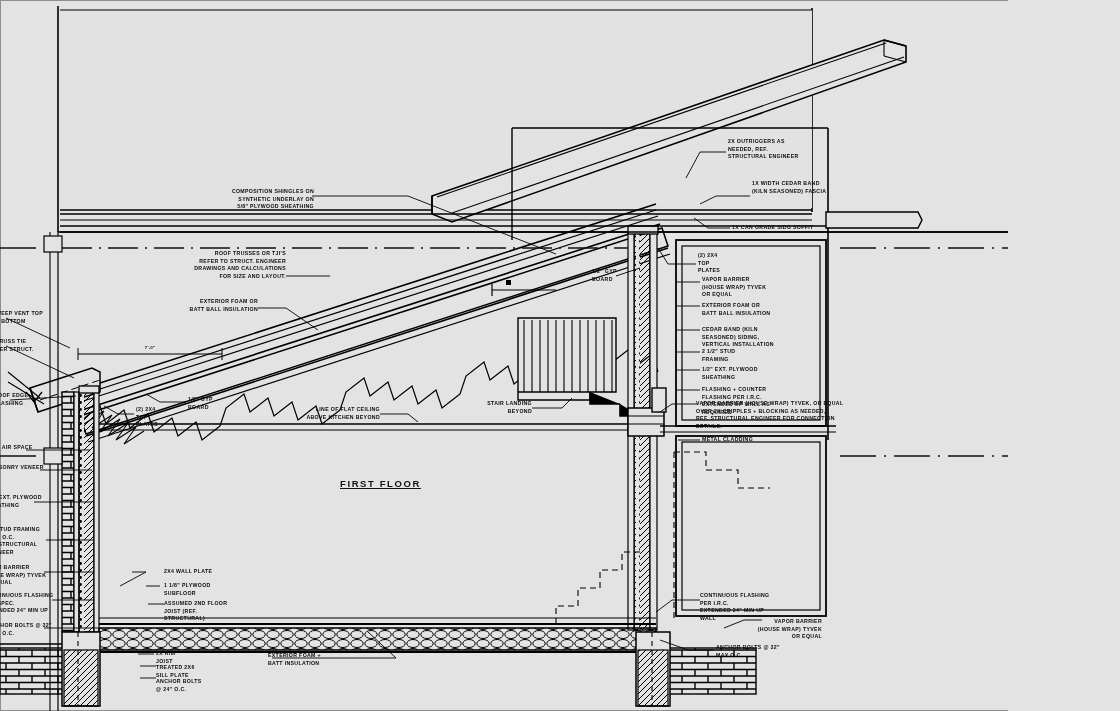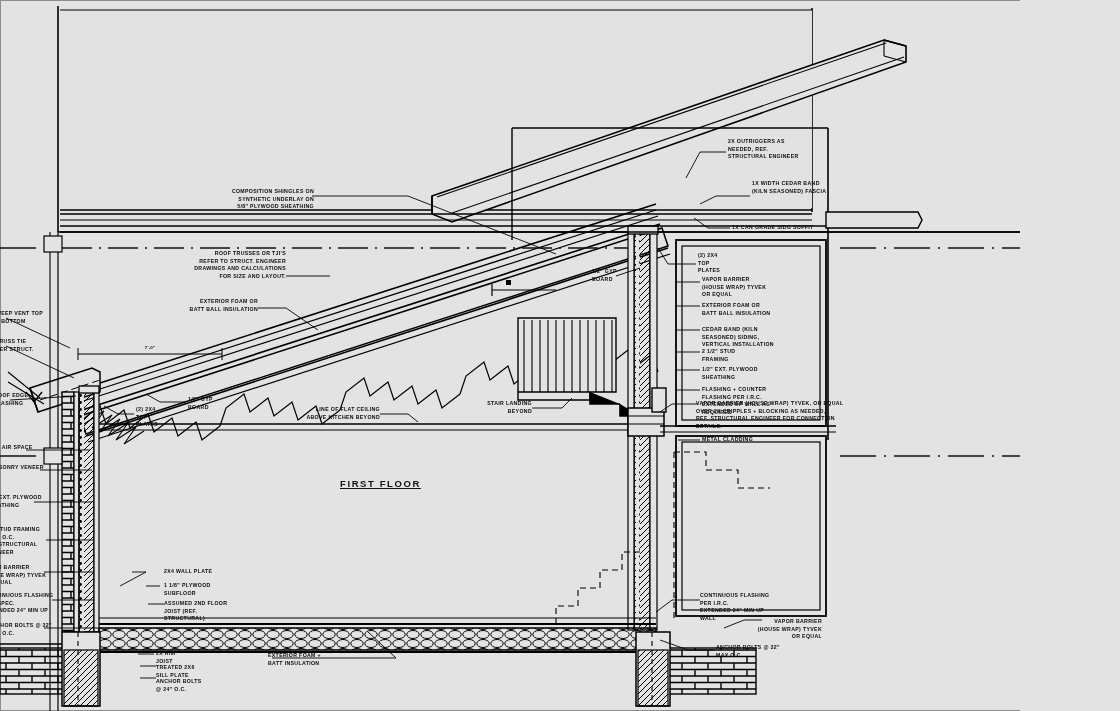--- a/index.html
+++ b/index.html
@@ -1,18 +1,18 @@
 <!DOCTYPE html>
 <html><head>
 <meta charset="utf-8">
 <title>Building Section</title>
 <style>
   html,body{margin:0;padding:0;background:#e3e3e3;}
   body{font-family:"Liberation Sans",sans-serif;}
-  #sheet{position:relative;width:1008px;height:711px;background:#ffffff;overflow:hidden;padding-left:12px;}
+  #sheet{position:relative;width:1008px;height:711px;background:#ffffff;overflow:hidden;}
   #sheet svg{position:absolute;left:0;top:0;}
   .lbl{position:absolute;font-family:"Liberation Sans",sans-serif;font-size:5.2px;
        font-weight:bold;letter-spacing:.35px;color:#0a0a0a;line-height:1.45;
        white-space:pre;text-transform:uppercase;}
   .lbl.ctr{text-align:center;}
   .lbl.rt{text-align:right;}
   .floor-tag{position:absolute;font-size:9.5px;font-weight:bold;letter-spacing:1.6px;
        color:#111;text-decoration:underline;text-transform:uppercase;}
   .tiny{font-size:4.4px;letter-spacing:.2px;}
 </style>

